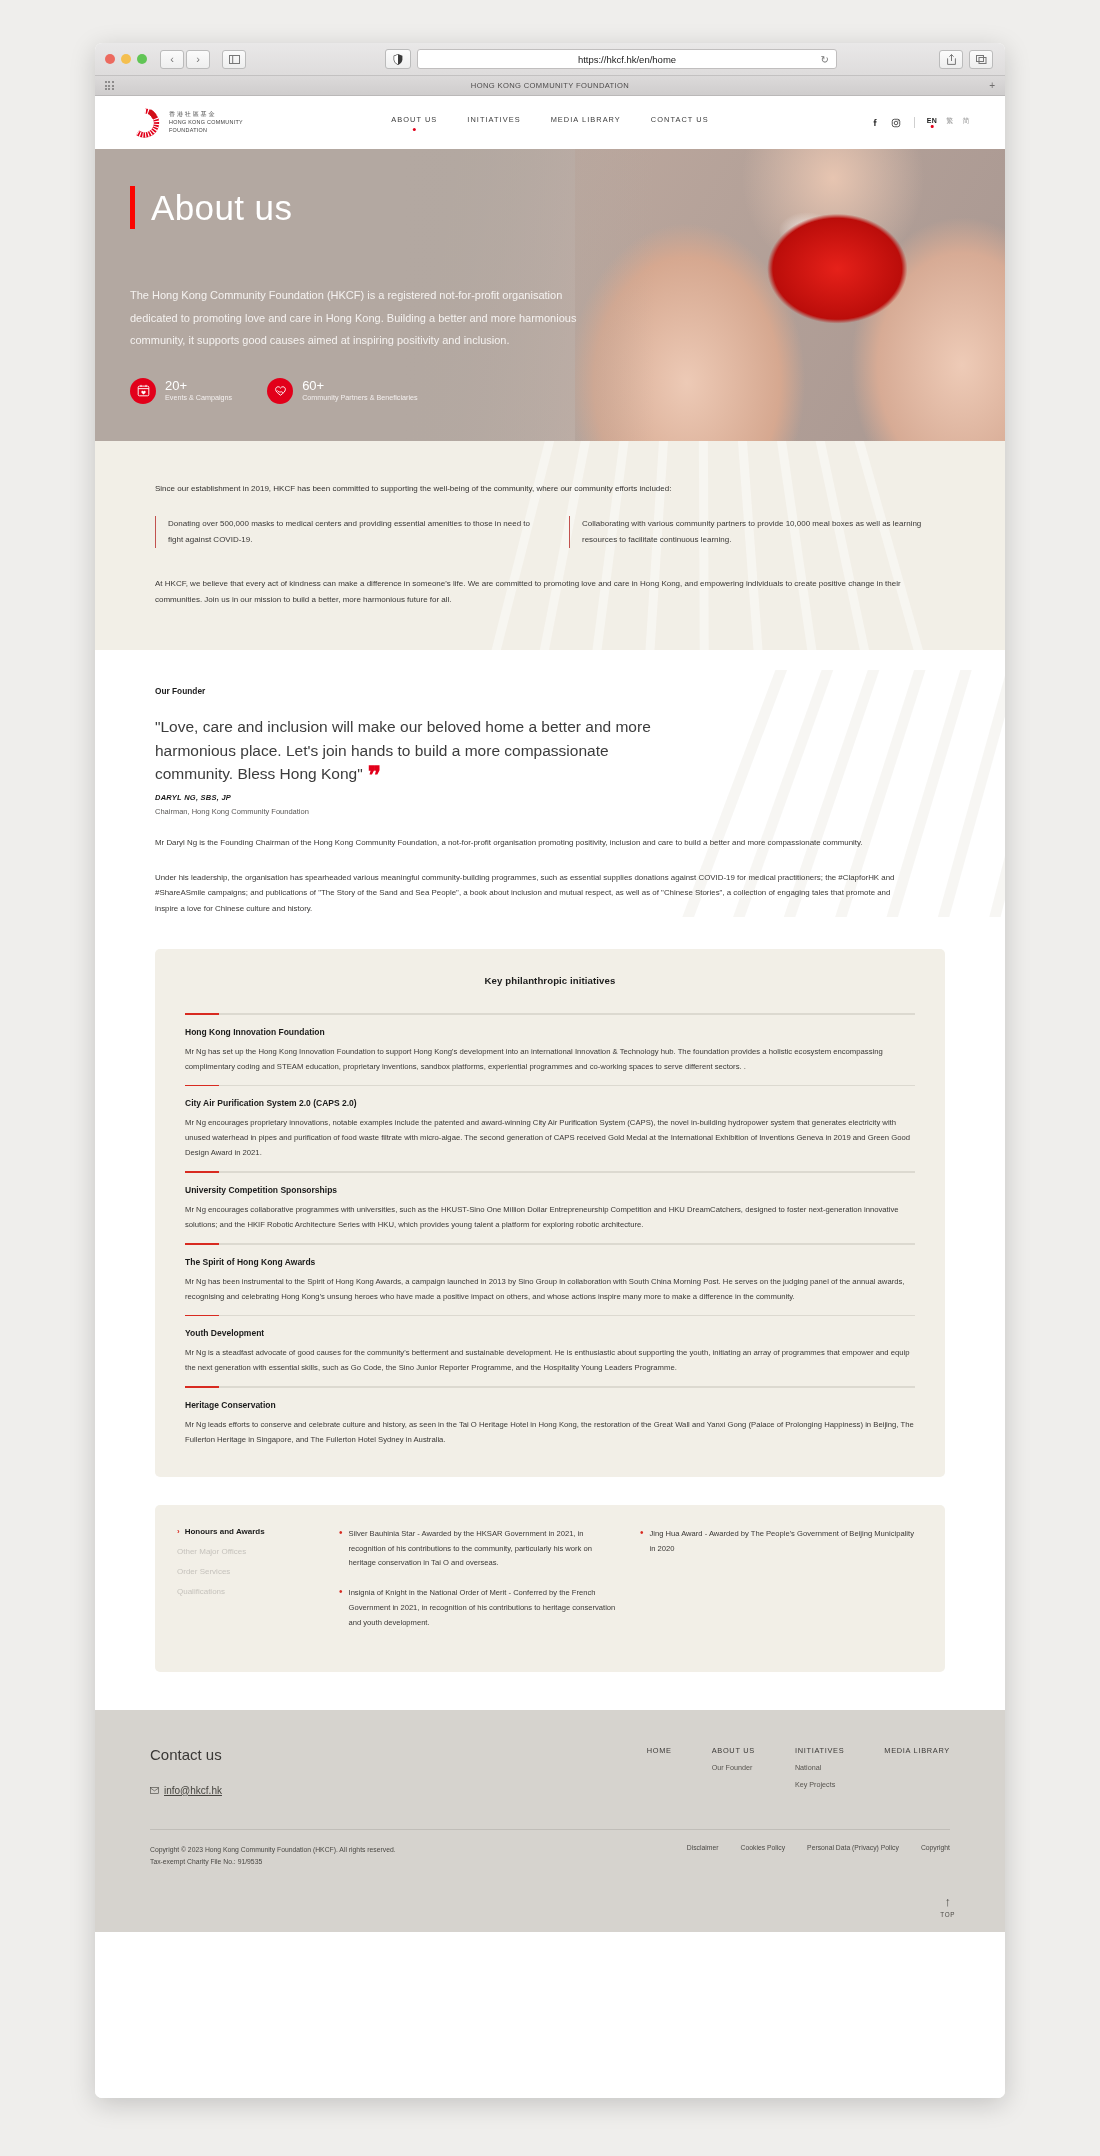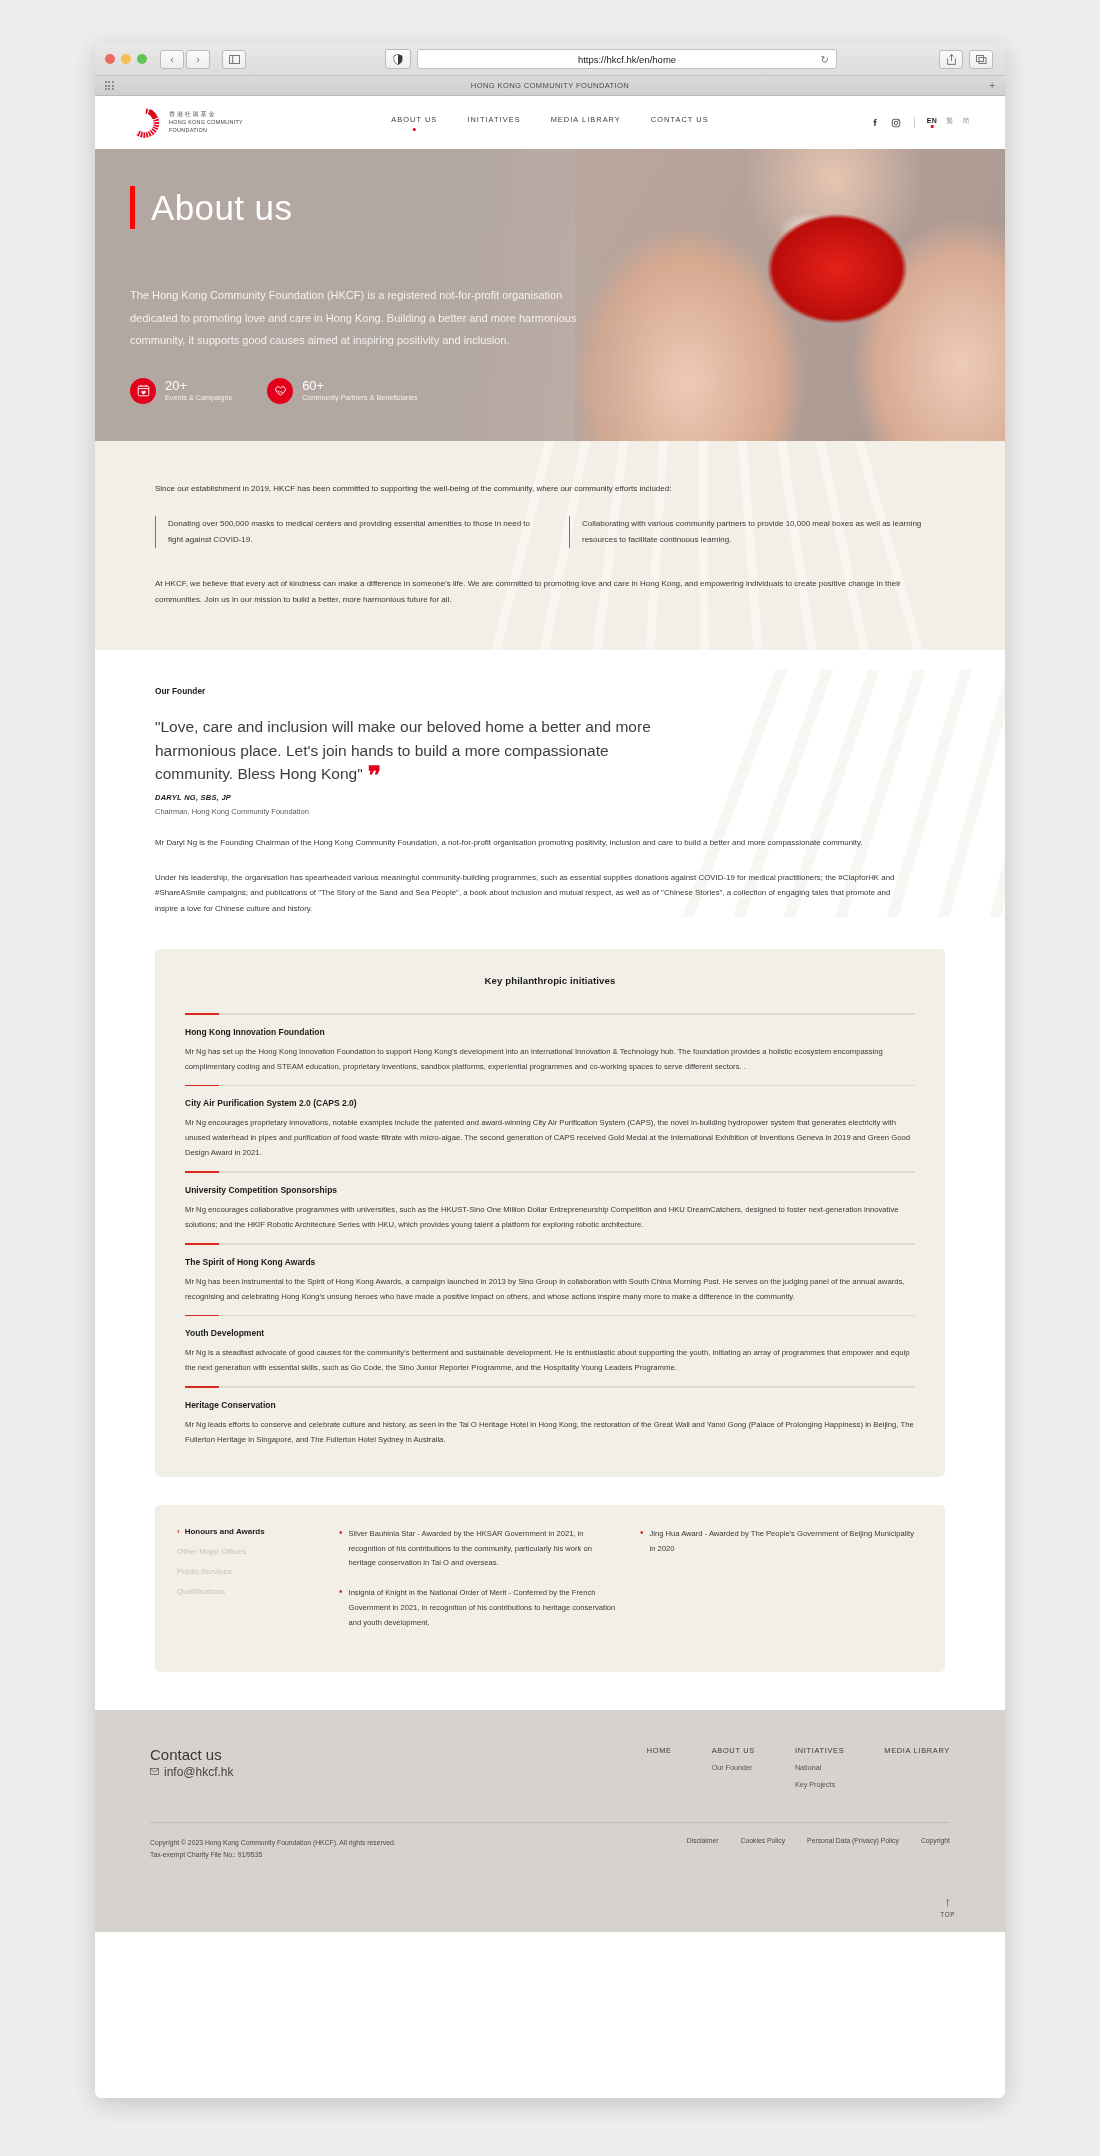--- a/index.html
+++ b/index.html
@@ -222,21 +222,21 @@
   .htab.active { color: #1b1b1b; font-weight: bold; }
   .chev { color: #d82a20; font-size: 8px; }
   .hitem { display: flex; gap: 6px; margin-bottom: 15px; }
   .bullet { color: #d82a20; font-size: 10px; line-height: 1.1; }
   .hitem p { font-size: 7.6px; line-height: 1.95; color: #3a3836; }
 
   
   .footer { margin-top: 38px; background: #d6d3ce; padding: 36px 55px 26px 55px; position: relative; height: 222px; }
   .ftop { display: flex; justify-content: space-between; }
   .fc-title { font-size: 15px; color: #3a3836; font-weight: 300; }
-  .fmail { margin-top: 2px; font-size: 12px; color: #46443f; display: flex; align-items: center; gap: 5px; }
+  .fmail { margin-top: 22px; font-size: 10px; color: #46443f; display: flex; align-items: center; gap: 5px; text-decoration: underline; }
   .flinks { display: flex; gap: 40px; }
   .fcol-head { font-size: 7.4px; letter-spacing: .7px; color: #3a3836; }
   .fcol-sub { font-size: 7.2px; color: #57544f; margin-top: 8px; }
   .fhr { height: 1px; background: #c0bdb8; margin-top: 33px; }
   .fbot { display: flex; justify-content: space-between; margin-top: 14px; }
   .fcopy { font-size: 6.8px; line-height: 1.75; color: #4b4945; }
   .flegal { display: flex; gap: 22px; }
   .flegal span { font-size: 6.8px; color: #4b4945; }
   .topbtn {
     position: absolute; right: 50px; bottom: 14px; text-align: center;
@@ -484,21 +484,21 @@
     <div class="honours">
       <div class="htabs">
         <div class="htab active">
           <span class="chev">›</span>
           <span>Honours and Awards</span>
         </div>
         <div class="htab">
           <span>Other Major Offices</span>
         </div>
         <div class="htab">
-          <span>Public Services</span>
+          <span>Order Services</span>
         </div>
         <div class="htab">
           <span>Qualifications</span>
         </div>
       </div>
       <div>
         <div class="hitem">
           <span class="bullet">•</span>
           <p>Silver Bauhinia Star - Awarded by the HKSAR Government in 2021, in recognition of his contributions to the community, particularly his work on heritage conservation in Tai O and overseas.</p>
         </div>

